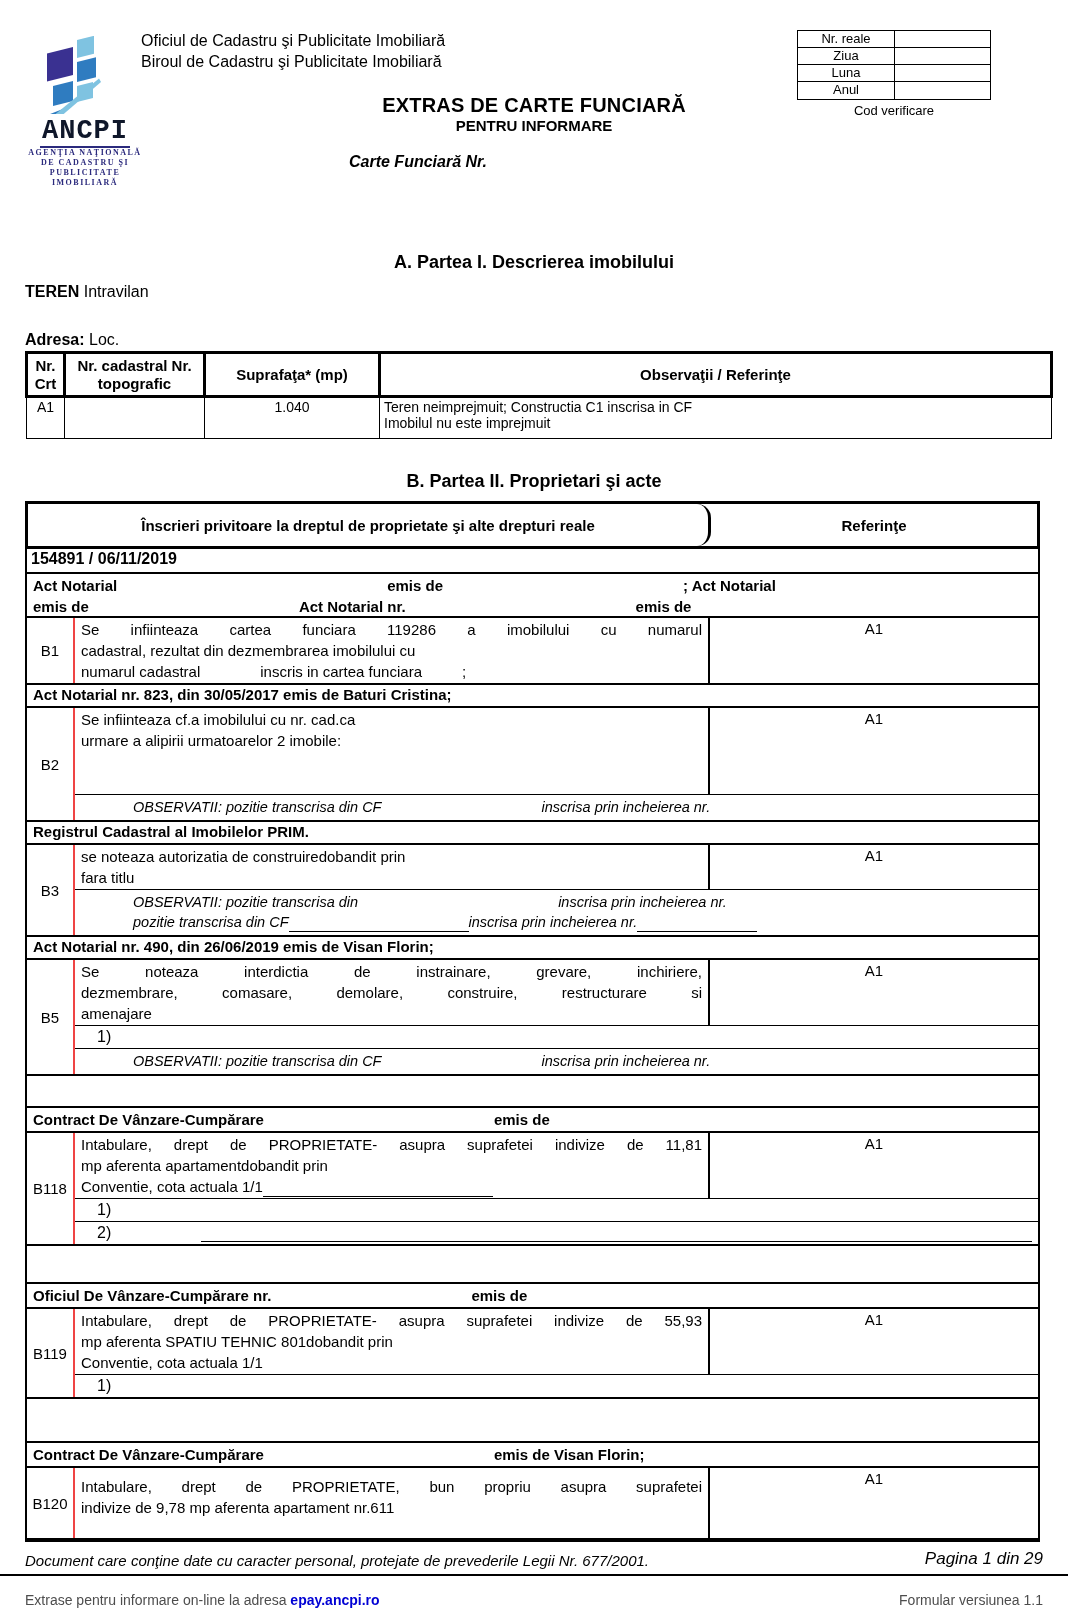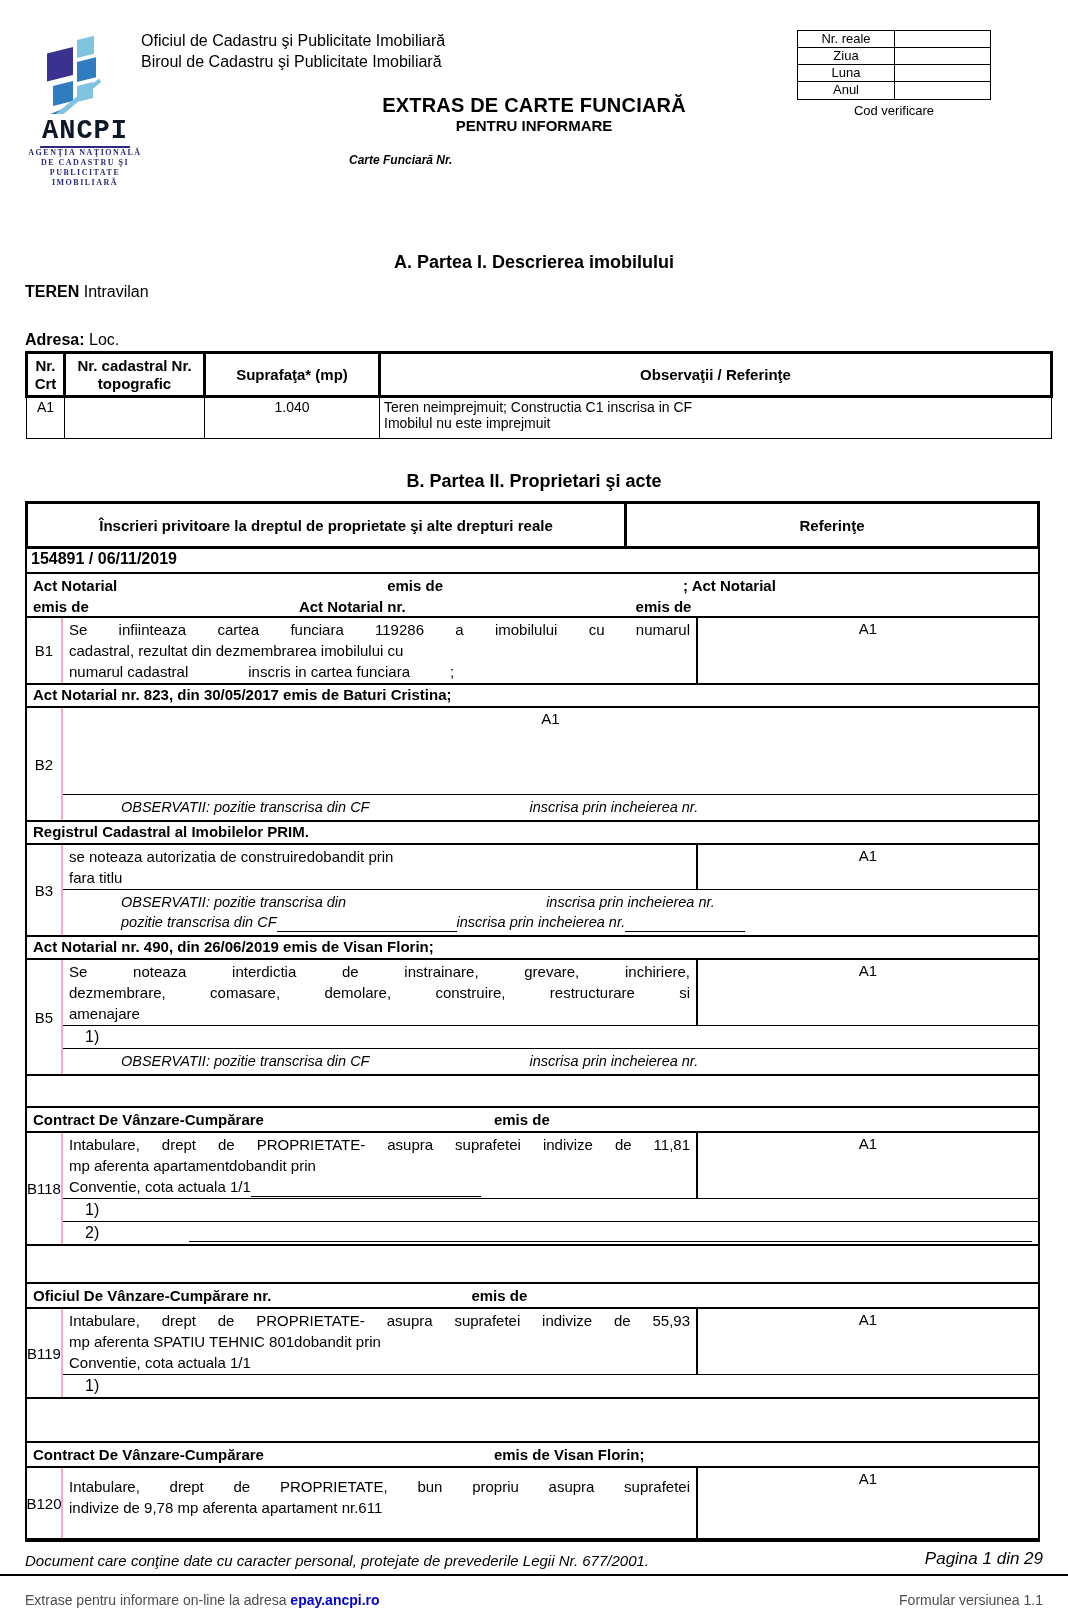--- a/index.html
+++ b/index.html
@@ -14,48 +14,48 @@
   .office { position:absolute; left:141px; top:31px; font-size:16px; line-height:1.3; }
   .reqbox { position:absolute; left:797px; top:30px; width:194px; border:1px solid #000; }
   .reqrow { display:flex; border-bottom:1px solid #000; height:17px; }
   .reqrow:last-child { border-bottom:none; }
   .reqlabel { width:97px; border-right:1px solid #000; text-align:center; font-size:13px; line-height:16px; }
   .reqvalue { flex:1; }
   .codverif { position:absolute; left:797px; top:103px; width:194px; text-align:center; font-size:13px; }
   .titles { position:absolute; left:0; top:94px; width:1068px; text-align:center; }
   .title1 { font-size:20px; font-weight:bold; letter-spacing:0.2px; }
   .title2 { font-size:15px; font-weight:bold; }
-  .cfline { position:absolute; left:349px; top:153px; font-size:12px; font-weight:bold; font-style:italic; }
+  .cfline { position:absolute; left:349px; top:153px; font-size:16px; font-weight:bold; font-style:italic; }
 
   
   .main { padding-top:252px; }
   .a-heading, .b-heading { text-align:center; font-size:18px; font-weight:bold; }
   .teren { margin:10px 0 0 25px; font-size:16px; }
   .adresa { margin:30px 0 2px 25px; font-size:16px; }
   .bold { font-weight:bold; }
   .atable { margin-left:25px; width:1028px; border-collapse:collapse; }
   .atable th { border:3px solid #000; font-size:15px; font-weight:bold; height:44px; line-height:1.15; }
   .atable td { border:1px solid #000; border-top:3px solid #000; font-size:14px; height:42px; padding:1px 4px; vertical-align:top; }
   .col-nr { width:38px; } .col-cad { width:140px; } .col-sup { width:175px; }
   .td-center { text-align:center; }
 
   
   .b-heading { margin-top:32px; }
   .btable { margin:9px 0 0 25px; width:1015px; }
   .bhead { display:flex; border:3px solid #000; height:48px; }
-  .bhead-left { width:599px; border-right:3px solid #000; display:flex; align-items:center; justify-content:center; font-weight:bold; font-size:15px; }
+  .bhead-left { width:683px; border-right:3px solid #000; display:flex; align-items:center; justify-content:center; font-weight:bold; font-size:15px;border-radius:14px; }
   .bhead-right { flex:1; display:flex; align-items:center; justify-content:center; font-weight:bold; font-size:15px; }
   .bbody { border:2px solid #000; border-top:none; }
   .entryrow { height:25px; border-bottom:2px solid #000; font-weight:bold; font-size:16px; padding:1px 4px; }
   .fullrow { border-bottom:2px solid #000; font-size:15px; padding:1px 6px; }
   .actrow { font-weight:bold; min-height:23px; }
   .acthdr { height:44px; font-weight:bold; }
   .fline { display:flex; align-items:flex-end; line-height:21px; }
   .group { display:flex; border-bottom:2px solid #000; }
-  .codecell { width:36px; border-right:2px solid #f9a8d4; display:flex; align-items:center; justify-content:center; font-size:15px;text-align:right; }
+  .codecell { width:48px; border-right:2px solid #ef4444; display:flex; align-items:center; justify-content:center; font-size:15px;text-align:right; }
   .gmain { flex:1; display:flex; flex-direction:column; }
   .trow { display:flex; flex:1; }
   .tcell { width:635px; border-right:2px solid #000; padding:1px 6px; font-size:15px; line-height:21px; }
   .rcell { flex:1; text-align:center; font-size:15px; padding-top:2px; }
   .subrow { border-top:1px solid #000; font-size:16px; padding:2px 6px 2px 22px; display:flex; align-items:flex-end; }
   .obsrow { border-top:1px solid #000; font-size:14.5px; font-style:italic; padding:2px 6px 3px 58px; line-height:20px; }
   .obsline { display:flex; align-items:flex-end; }
   .jline { text-align:justify; text-align-last:justify; }
   .sb { display:flex; justify-content:flex-start; }
   .gap { display:inline-block; height:1px; } .g40{width:40px} .g60{width:60px} .g90{width:90px}
@@ -222,20 +222,28 @@
             </div>
           </div>
         </div>
 
         <div class="fullrow actrow">Act Notarial nr. 823, din 30/05/2017 emis de Baturi Cristina;</div>
 
         <div class="group tall-b2">
           <div class="codecell">B2</div>
           <div class="gmain">
             <div class="trow">
+              <div class="tcell">
+                <div class="sb">
+                  <span>Se infiinteaza cf.</span>
+                  <span>a imobilului cu nr. cad.</span>
+                  <span>ca</span>
+                </div>
+                <div>urmare a alipirii urmatoarelor 2 imobile:</div>
+              </div>
               <div class="rcell">A1</div>
             </div>
             <div class="obsrow">
               <div class="obsline">
                 <span>OBSERVATII: pozitie transcrisa din CF</span>
                 <span class="gap g160"></span>
                 <span>inscrisa prin incheierea nr.</span>
               </div>
             </div>
           </div>

